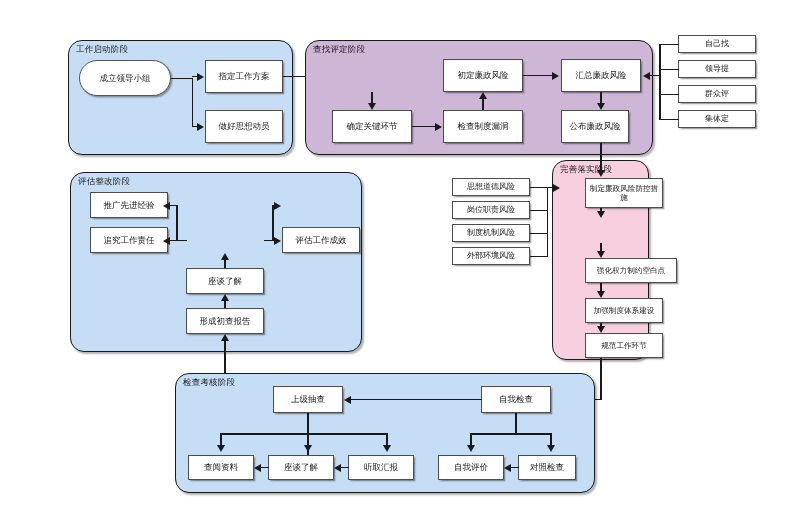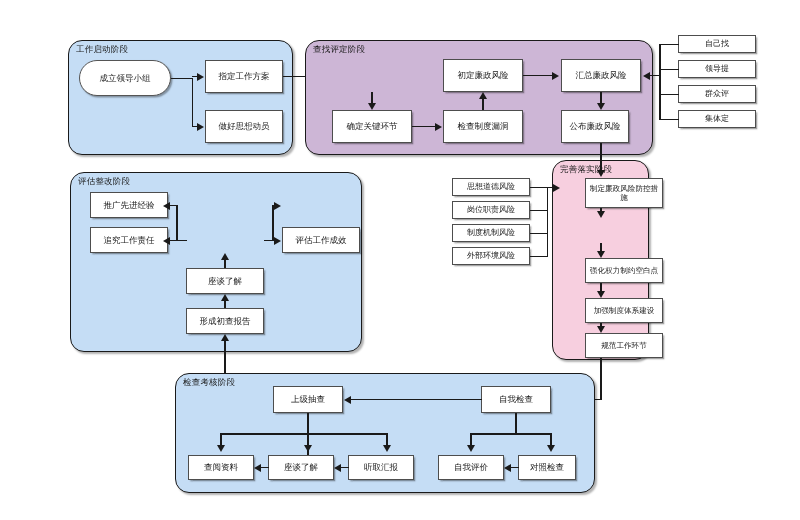--- a/index.html
+++ b/index.html
@@ -117,21 +117,21 @@
   <div class="ln h" style="left:659px;top:118.5px;width:20px;"></div>
   <div class="ln v" style="left:659px;top:43.5px;height:76px;"></div>
   <div class="ln h" style="left:650px;top:74.5px;width:10px;"></div>
   <div class="ar l" style="left:643px;top:71.5px;"></div>
 
   <div class="phase pink" style="left:552px;top:160px;width:97px;height:200px;">
     <div class="phase-title">完善落实阶段</div>
   </div>
 
   <div class="node tiny" style="left:562px;top:178px;width:78px;height:30px;">制定廉政风险防控措施</div>
-  <div class="node tiny" style="left:562px;top:258px;width:78px;height:25px;">强化权力制约空白点</div>
+  <div class="node tiny" style="left:562px;top:258px;width:92px;height:25px;">强化权力制约空白点</div>
   <div class="node tiny" style="left:562px;top:298px;width:78px;height:25px;">加强制度体系建设</div>
   <div class="node tiny" style="left:562px;top:333px;width:78px;height:25px;">规范工作环节</div>
 
   <div class="ln v" style="left:600px;top:143px;height:28px;"></div>
   <div class="ar d" style="left:597px;top:170px;"></div>
 
   <div class="ln v" style="left:600px;top:208px;height:4px;"></div>
   <div class="ar d" style="left:597px;top:211px;"></div>
   <div class="ln v" style="left:600px;top:243px;height:8px;"></div>
   <div class="ar d" style="left:597px;top:251px;"></div>

